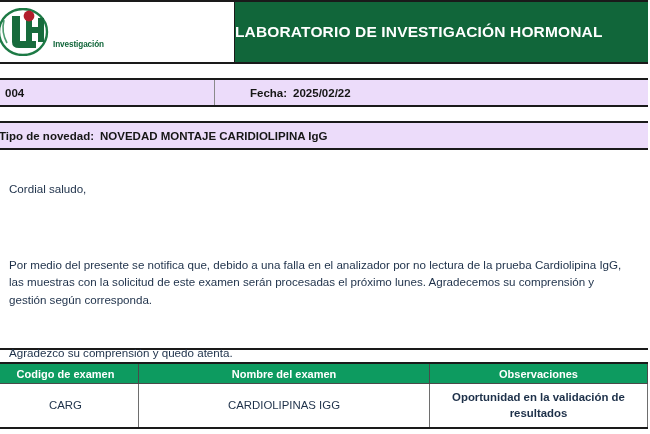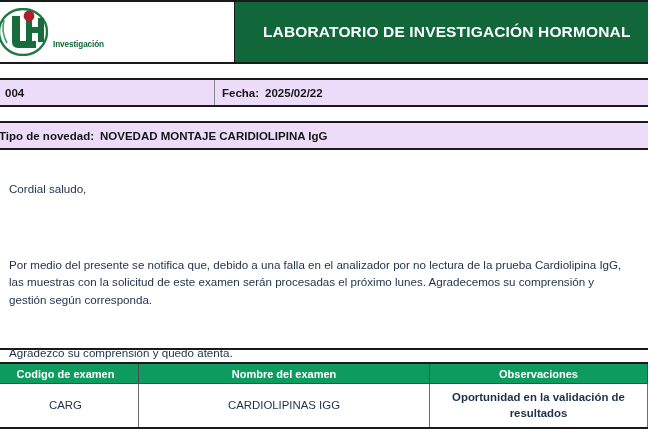--- a/index.html
+++ b/index.html
@@ -73,21 +73,20 @@
     color: #7a8a7f;
     letter-spacing: 0.1px;
     white-space: nowrap;
     margin-top: 2px;
     line-height: 1.45;
   }
   .header-title-cell {
     flex: 1 1 auto;
     display: flex;
     align-items: center;
-    padding-left: 28px;
     box-sizing: border-box;
   }
   .header-title {
     color: #ffffff;
     font-size: 15.5px;
     font-weight: bold;
     letter-spacing: 0.15px;
     white-space: nowrap;
   }
 
@@ -108,21 +107,21 @@
     font-size: 11.5px;
     font-weight: bold;
     color: #161616;
     white-space: nowrap;
     overflow: hidden;
   }
   .meta-cell.first {
     width: 223px;
     border-right: 1px solid #8a8a8a;
   }
-  .meta-cell.rest { flex: 1 1 auto; }
+  .meta-cell.rest { flex: 1 1 auto; margin-left: 28px; }
   .meta-cell .num { padding-left: 6px; }
   .meta-row.full .meta-cell { width: 100%; }
 
   
   .body-area {
     padding: 0 10px 0 8px;
     box-sizing: border-box;
     border-bottom: 2px solid #1a1a1a;
     height: 200px;
   }

